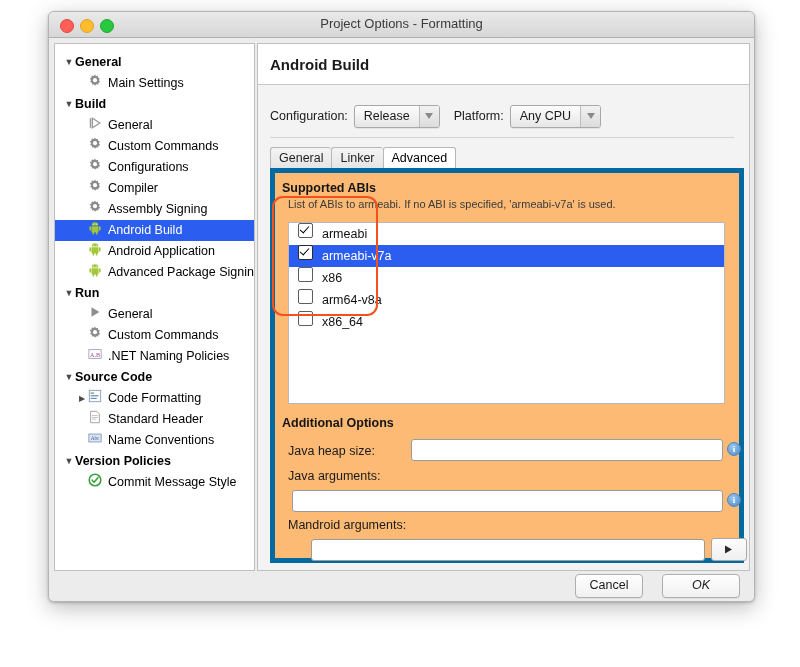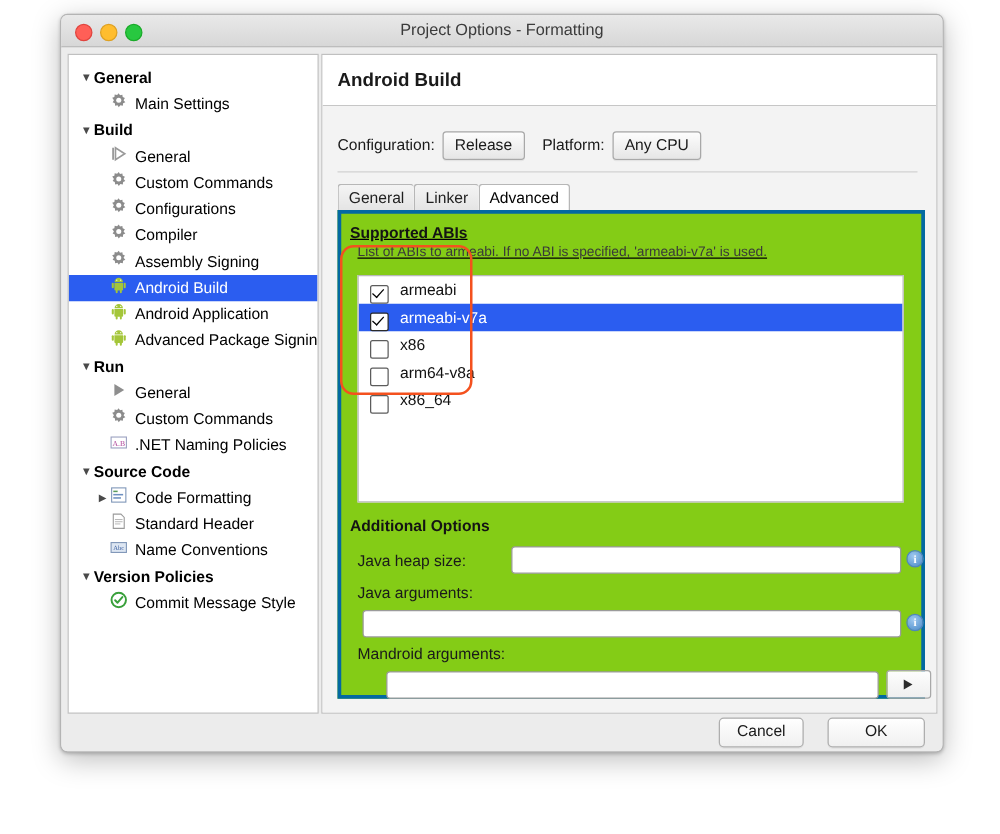--- a/index.html
+++ b/index.html
@@ -156,21 +156,20 @@
   .combo {
     display: inline-flex;
     align-items: stretch;
     height: 21px;
     border: 1px solid #a8a8a8;
     border-radius: 3px;
     background: linear-gradient(to bottom, #fdfdfd, #e6e6e6);
     box-shadow: 0 1px 0 rgba(0,0,0,0.06);
     overflow: hidden;
     margin-right: 14px;
-    flex-direction: column;
   }
   .combo .cval {
     padding: 0 9px;
     line-height: 21px;
     font-size: 12.5px;
     color: #1a1a1a;
     white-space: nowrap;
   }
   .combo .carrow {
     width: 19px;
@@ -222,23 +221,22 @@
     border-right: 1px solid #b7b7b7;
   }
 
   
   .tab-panel {
     position: absolute;
     left: 12px;
     top: 83px;
     width: 464px;
     height: 385px;
-    background: #84cc16;
-    border: 3px solid #0369a1;
-    text-decoration: underline;
+    background: #fdba74;
+    border: 5px solid #0369a1;
   }
 
   .section-title {
     font-size: 12.5px;
     font-weight: bold;
     color: #141414;
     padding: 8px 0 0 7px;
   }
   .section-desc {
     font-size: 11px;
@@ -256,21 +254,21 @@
     background: #ffffff;
     border: 1px solid #b9b9b9;
     overflow: hidden;
   }
   .abi-row {
     height: 22px;
     line-height: 22px;
     font-size: 12.5px;
     color: #111;
     display: flex;
-    align-items: flex-end;
+    align-items: flex-start;
     padding-left: 9px;
   }
   .abi-row.selected { background: #2b5df0; color: #ffffff; }
   .chk {
     width: 13px;
     height: 13px;
     border: 1px solid #5c5c5c;
     background: #fff;
     border-radius: 2px;
     margin-right: 9px;
@@ -357,21 +355,21 @@
     background: linear-gradient(to bottom, #ffffff, #f0f0f0);
     border: 1px solid #aeaeae;
     border-radius: 4px;
     font-size: 12.5px;
     color: #1a1a1a;
     text-align: center;
     line-height: 21px;
     box-shadow: 0 1px 0 rgba(0,0,0,0.05);
   }
   .btn-cancel { right: 111px; width: 66px; }
-  .btn-ok     { right: 14px;  width: 76px; }
+  .btn-ok     { right: 14px;  width: 76px; font-style: italic; }
 
   
   .annot-rect {
     position: absolute;
     border: 2.5px solid #f4511e;
     border-radius: 11px;
     pointer-events: none;
   }
 </style>
 </head>

